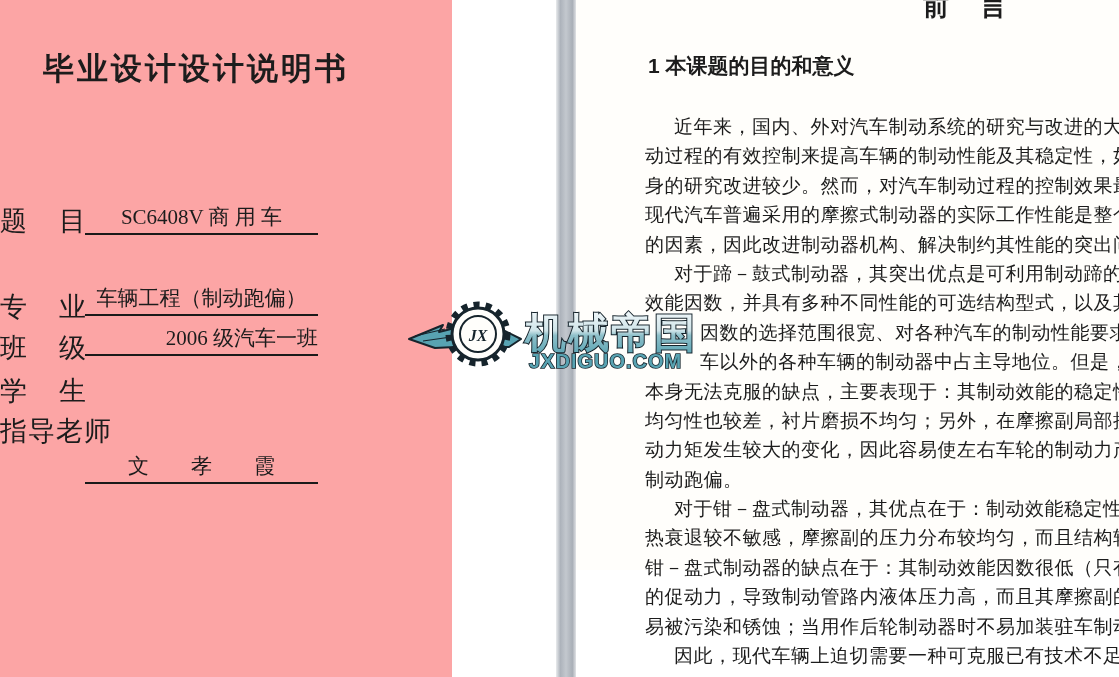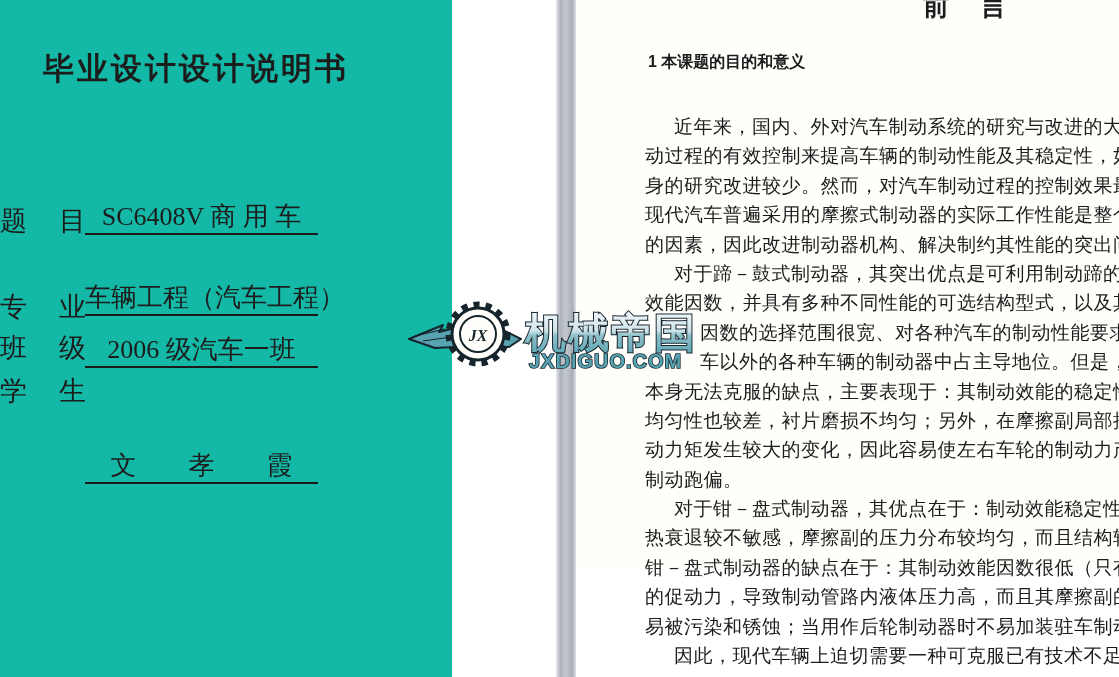--- a/index.html
+++ b/index.html
@@ -1,42 +1,42 @@
 <!DOCTYPE html>
 <html><head>
 <meta charset="utf-8">
 <style>
   html,body{margin:0;padding:0;}
   body{width:1119px;height:677px;overflow:hidden;background:#ffffff;
        font-family:"Liberation Serif","DejaVu Serif",serif;color:#1c1c1c;}
   #stage{position:relative;width:1119px;height:677px;overflow:hidden;background:#ffffff;}
 
   
-  .left-page{position:absolute;left:0;top:0;width:452px;height:677px;background:#14b8a6;}
+  .left-page{position:absolute;left:0;top:0;width:452px;height:677px;background:#fca5a5;}
   .cover-title{position:absolute;left:43px;top:48px;font-size:31px;font-weight:bold;
                letter-spacing:3px;white-space:nowrap;}
   .fld-label{position:absolute;left:0;width:86px;display:flex;justify-content:space-between;
              font-size:27px;line-height:30px;white-space:nowrap;}
   .fld-label-wide{position:absolute;left:0;width:118px;font-size:27px;line-height:30px;
                   white-space:nowrap;letter-spacing:1px;}
   .fld-value{position:absolute;left:85px;width:233px;height:32px;line-height:32px;
-             text-align:center;font-size:26px;border-bottom:2px solid #1a1a1a;
+             text-align:center;font-size:21px;border-bottom:2px solid #1a1a1a;
              white-space:nowrap;overflow:visible;}
 
   
   .page-divider{position:absolute;left:556px;top:0;width:20px;height:677px;
     background:linear-gradient(90deg,#e9ebed 0%,#adb3bb 22%,#c3c8ce 50%,#a9afb7 82%,#e0e2e5 100%);}
 
   
   .right-page{position:absolute;left:576px;top:0;width:543px;height:570px;background:#fffefb;
               font-family:"Liberation Serif","DejaVu Serif",serif;}
   .preface-header{position:absolute;left:347px;top:-11px;font-size:26px;font-weight:bold;
                   letter-spacing:12px;white-space:nowrap;
                   font-family:"Liberation Sans","DejaVu Sans",sans-serif;}
-  .section-heading{position:absolute;left:72px;top:52px;font-size:16px;font-weight:bold;
+  .section-heading{position:absolute;left:72px;top:52px;font-size:21px;font-weight:bold;
                    white-space:nowrap;font-family:"Liberation Sans","DejaVu Sans",sans-serif;}
   .para{position:absolute;left:69px;top:112px;font-size:19px;line-height:29.4px;
         white-space:nowrap;letter-spacing:0.5px;}
   .para .line{height:29.4px;}
   .para .indent{padding-left:29px;}
   .para .wm-offset{padding-left:55px;}
 
   
   .watermark{position:absolute;left:405px;top:292px;width:300px;height:85px;z-index:50;}
 </style>
@@ -51,33 +51,34 @@
     <div class="fld-label" style="top:206px;">
       <span>题</span>
       <span>目</span>
     </div>
     <div class="fld-value" style="top:201px;">SC6408V  商 用 车</div>
 
     <div class="fld-label" style="top:292px;">
       <span>专</span>
       <span>业</span>
     </div>
-    <div class="fld-value" style="top:282px;">车辆工程（汽车工程）</div>
+    <div class="fld-value" style="top:282px;">车辆工程（制动跑偏）</div>
 
     <div class="fld-label" style="top:333px;">
       <span>班</span>
       <span>级</span>
     </div>
-    <div class="fld-value" style="top:334px;">2006 级汽车一班</div>
+    <div class="fld-value" style="top:322px;text-align:right;">2006 级汽车一班</div>
 
     <div class="fld-label" style="top:376px;">
       <span>学</span>
       <span>生</span>
     </div>
 
+    <div class="fld-label-wide" style="top:416px;">指导老师</div>
     <div class="fld-value" style="top:406px;left:85px;margin-top:44px;">文　　孝　　霞</div>
   </div>
 
   <div class="page-divider"></div>
 
   <div class="right-page">
     <div class="preface-header">前 言</div>
     <div class="section-heading">1 本课题的目的和意义</div>
     <div class="para" id="para-lines">
         <div class="line indent">近年来，国内、外对汽车制动系统的研究与改进的大部分工作集</div>

